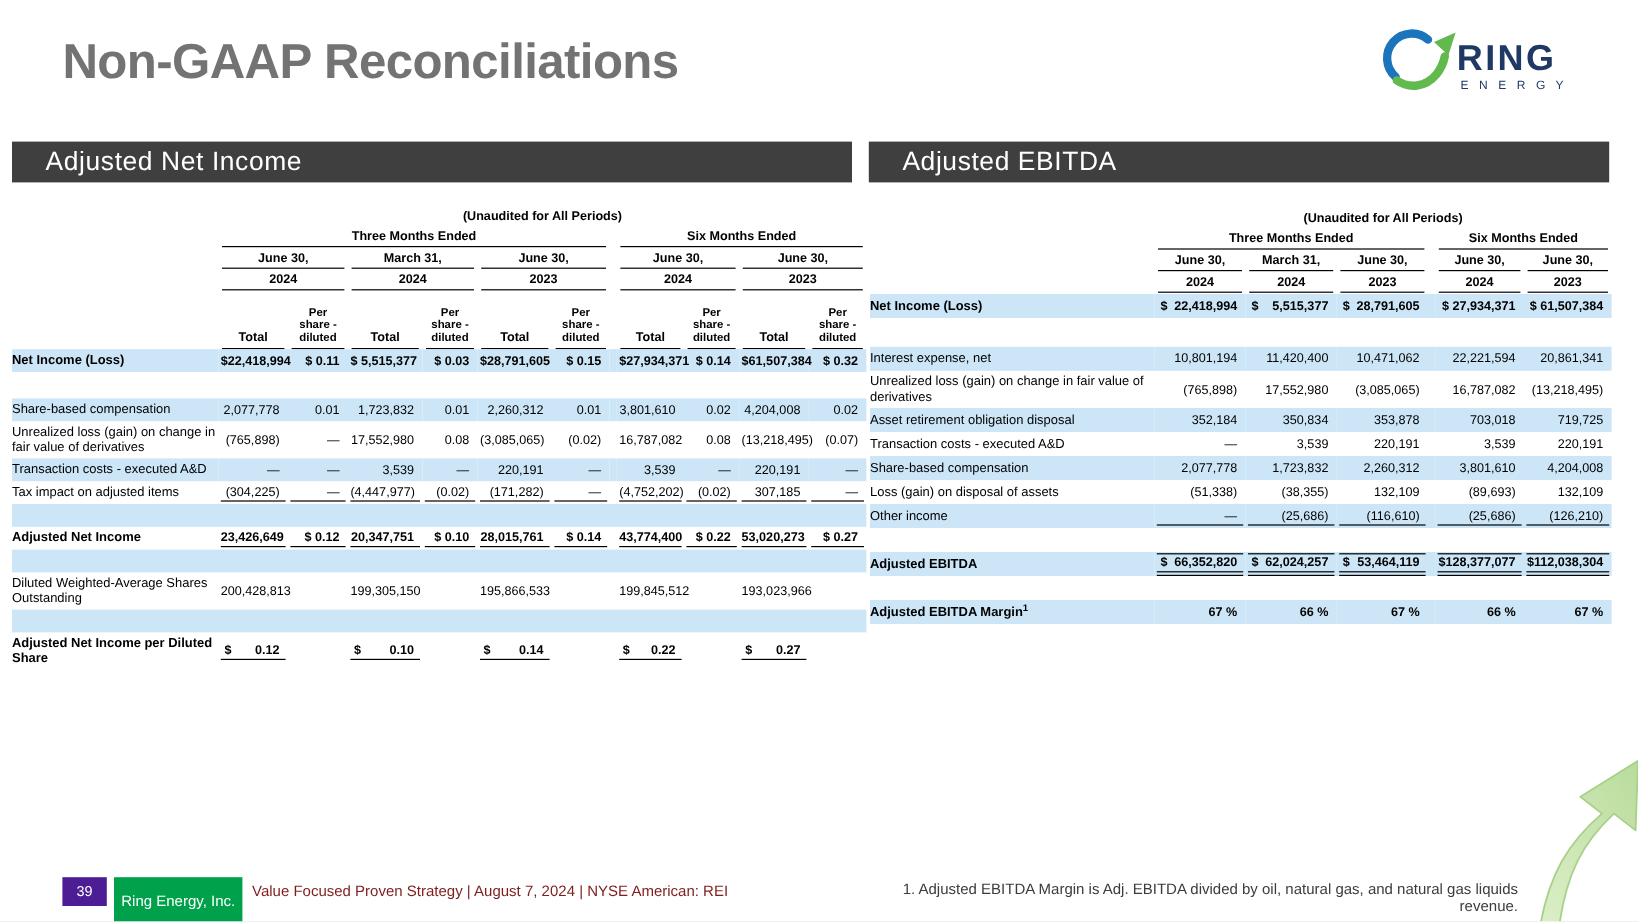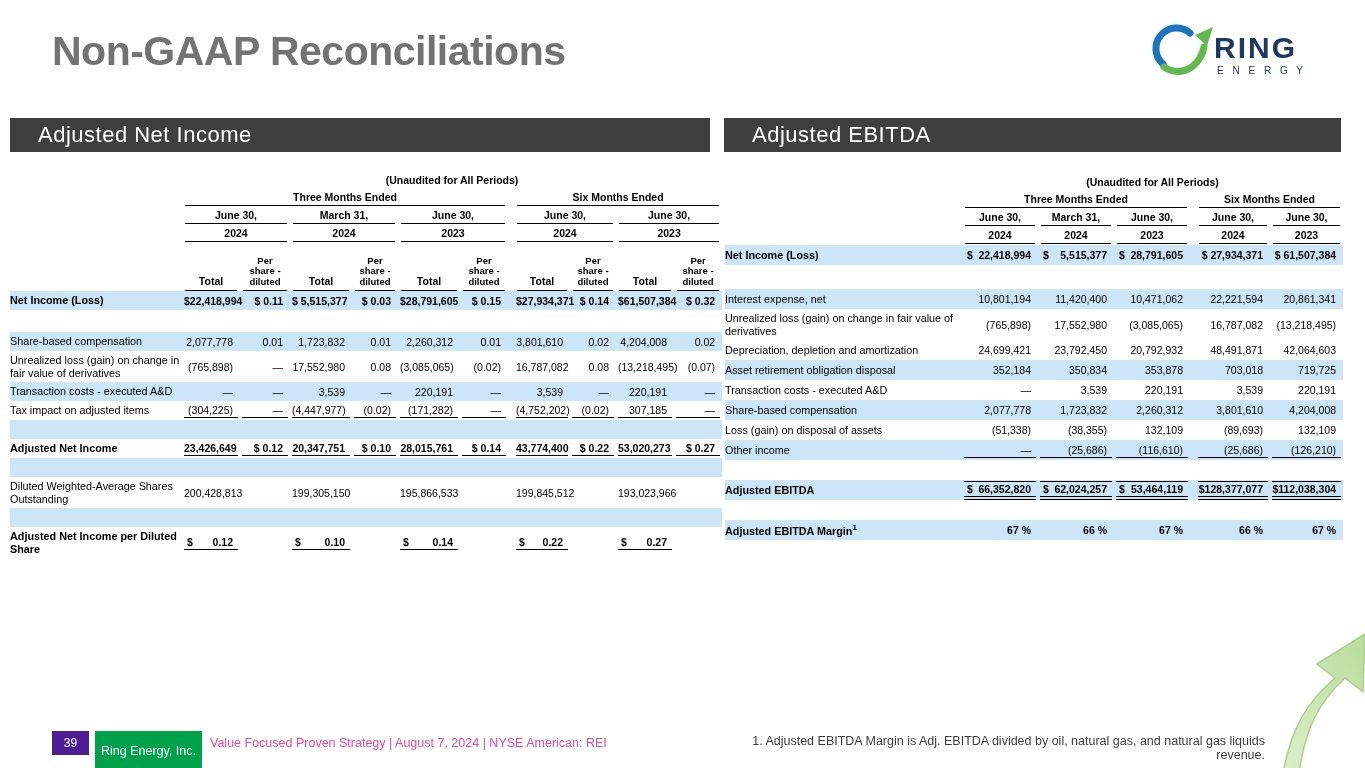--- a/index.html
+++ b/index.html
@@ -63,21 +63,21 @@
     background:#4c1d95; color:#fff; font-size:12px; display:flex;
     align-items:center; justify-content:center;
   }
   .footer-company {
     position:absolute; left:95px; top:731px; width:107px; height:40px;
     background:#00a14b; color:#fff; font-size:12.5px; display:flex;
     align-items:center; justify-content:center;
   }
   .footer-tagline {
     position:absolute; left:210px; top:731px; height:24px; display:flex;
-    align-items:center; font-size:12.5px; color:#ec4899;
+    align-items:center; font-size:12.5px; color:#7f1d1d;
   }
   .corner-arrow { position:absolute; right:-6px; bottom:0; }
 </style>
 </head>
 <body>
 
 <div class="slide">
 
   <div class="title">Non-GAAP Reconciliations</div>
 
@@ -641,39 +641,20 @@
             <div class="ci">(3,085,065)</div>
           </td>
           <td></td>
           <td class="num">
             <div class="ci">16,787,082</div>
           </td>
           <td class="num">
             <div class="ci">(13,218,495)</div>
           </td>
         </tr>
-        <tr>
-          <td class="lbl">Depreciation, depletion and amortization</td>
-          <td class="num">
-            <div class="ci">24,699,421</div>
-          </td>
-          <td class="num">
-            <div class="ci">23,792,450</div>
-          </td>
-          <td class="num">
-            <div class="ci">20,792,932</div>
-          </td>
-          <td></td>
-          <td class="num">
-            <div class="ci">48,491,871</div>
-          </td>
-          <td class="num">
-            <div class="ci">42,064,603</div>
-          </td>
-        </tr>
         <tr class="shaded">
           <td class="lbl">Asset retirement obligation disposal</td>
           <td class="num">
             <div class="ci">352,184</div>
           </td>
           <td class="num">
             <div class="ci">350,834</div>
           </td>
           <td class="num">
             <div class="ci">353,878</div>

